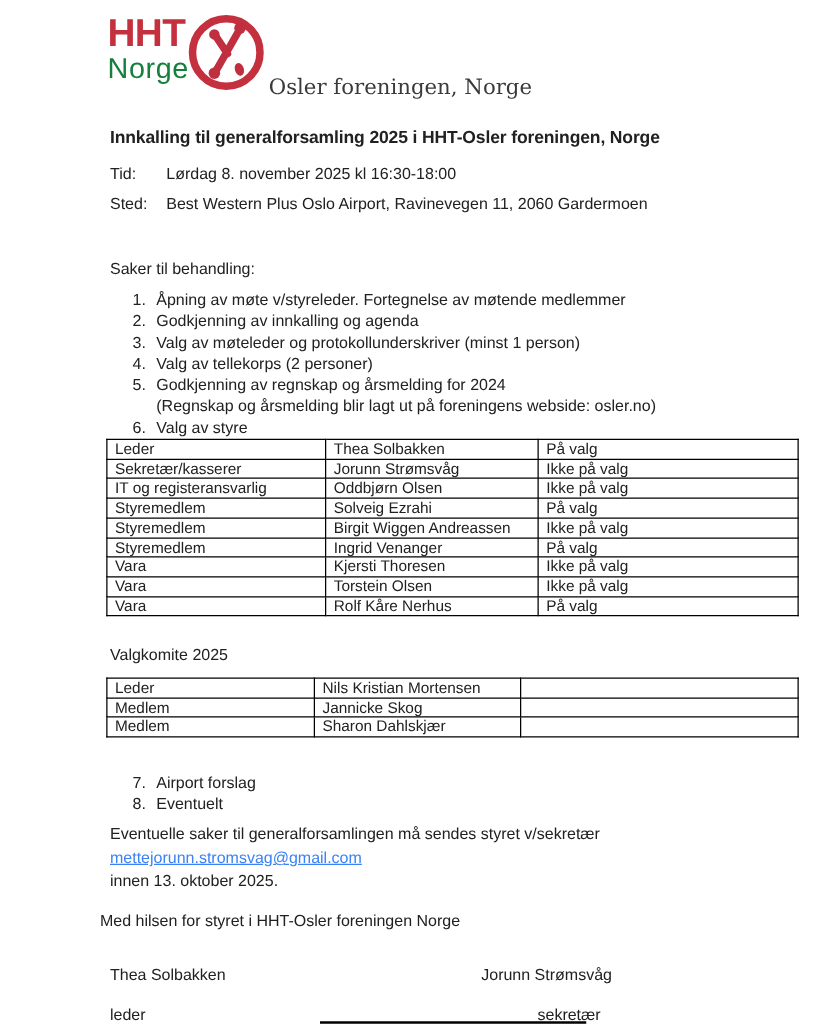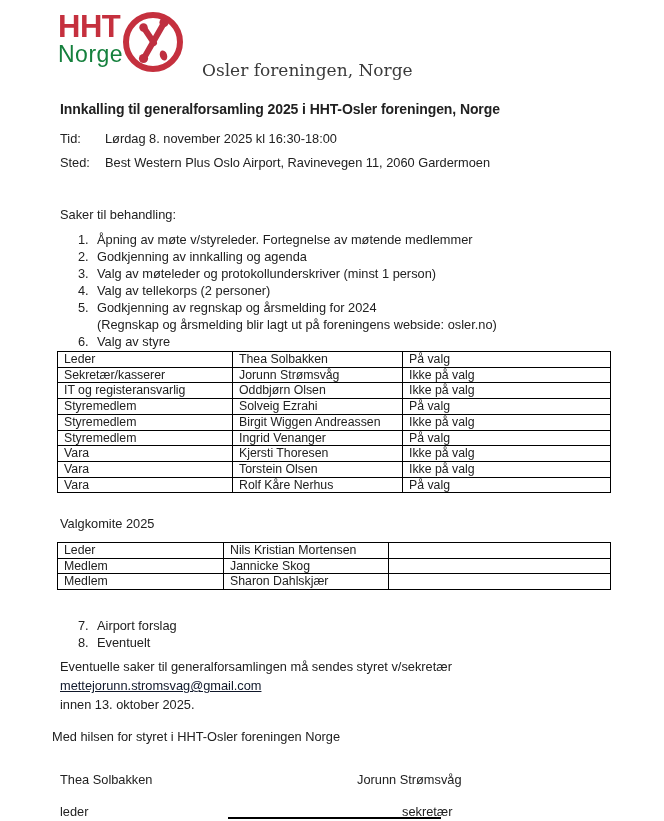--- a/index.html
+++ b/index.html
@@ -4,21 +4,21 @@
 <style>
   html,body { margin:0; padding:0; background:#ffffff; }
   .page {
     position:relative;
     width:664px; height:821px;
     background:#ffffff;
     font-family:"Liberation Sans", sans-serif;
     color:#212121;
     overflow:hidden;
   }
-  .abs { position:absolute; }
+  .abs { position:absolute;margin-left:28px; }
 
   
   .brand-top {
     font-size:31px; font-weight:700; letter-spacing:-0.5px;
     line-height:30px;
   }
   .brand-bottom {
     font-size:23px; font-weight:400; letter-spacing:0.5px;
     line-height:24px;
   }
@@ -48,21 +48,21 @@
   table.doc-table td {
     border:1px solid #000;
     padding:0 6px;
     height:14.7px;
     line-height:14.7px;
     overflow:hidden;
     white-space:nowrap;
   }
 
   .para { font-size:12.8px; line-height:19px; }
-  a.email-link { color:#0f172a; text-decoration:underline; }
+  a.email-link { color:#3b82f6; text-decoration:underline; }
 
   .sign-name, .sign-role { font-size:12.8px; }
 
   .cutoff-line { background:#000; height:2px; }
 </style>
 </head>
 <body>
 
 <div class="page">
 
@@ -77,21 +77,21 @@
 
       <line x1="45" y1="17" x2="25" y2="52" stroke="#bf2f40" stroke-width="6" stroke-linecap="round"></line>
       <line x1="25" y1="22" x2="35" y2="37" stroke="#bf2f40" stroke-width="6" stroke-linecap="round"></line>
       <circle cx="45" cy="16.5" r="4.6" fill="#bf2f40"></circle>
       <circle cx="24.5" cy="21.5" r="4.2" fill="#bf2f40"></circle>
       <circle cx="24.5" cy="52.5" r="4.6" fill="#bf2f40"></circle>
       <ellipse cx="44.5" cy="49.5" rx="3.6" ry="5.2" fill="#bf2f40" transform="rotate(-18 44.5 49.5)"></ellipse>
     </svg>
   </div>
 
-  <div class="abs org-name" style="left:202px; top:60px;">Osler foreningen, Norge</div>
+  <div class="abs org-name" style="left:187px; top:60px;">Osler foreningen, Norge</div>
 
   <div class="abs doc-title" style="left:60px; top:101px;">Innkalling til generalforsamling 2025 i HHT-Osler foreningen, Norge</div>
 
   <div class="abs meta-row" style="left:60px; top:131px;">
     <span class="lbl">Tid:</span><span>Lørdag 8. november 2025 kl 16:30-18:00</span>
   </div>
   <div class="abs meta-row" style="left:60px; top:155px;">
     <span class="lbl">Sted:</span><span>Best Western Plus Oslo Airport, Ravinevegen 11, 2060 Gardermoen</span>
   </div>
 

